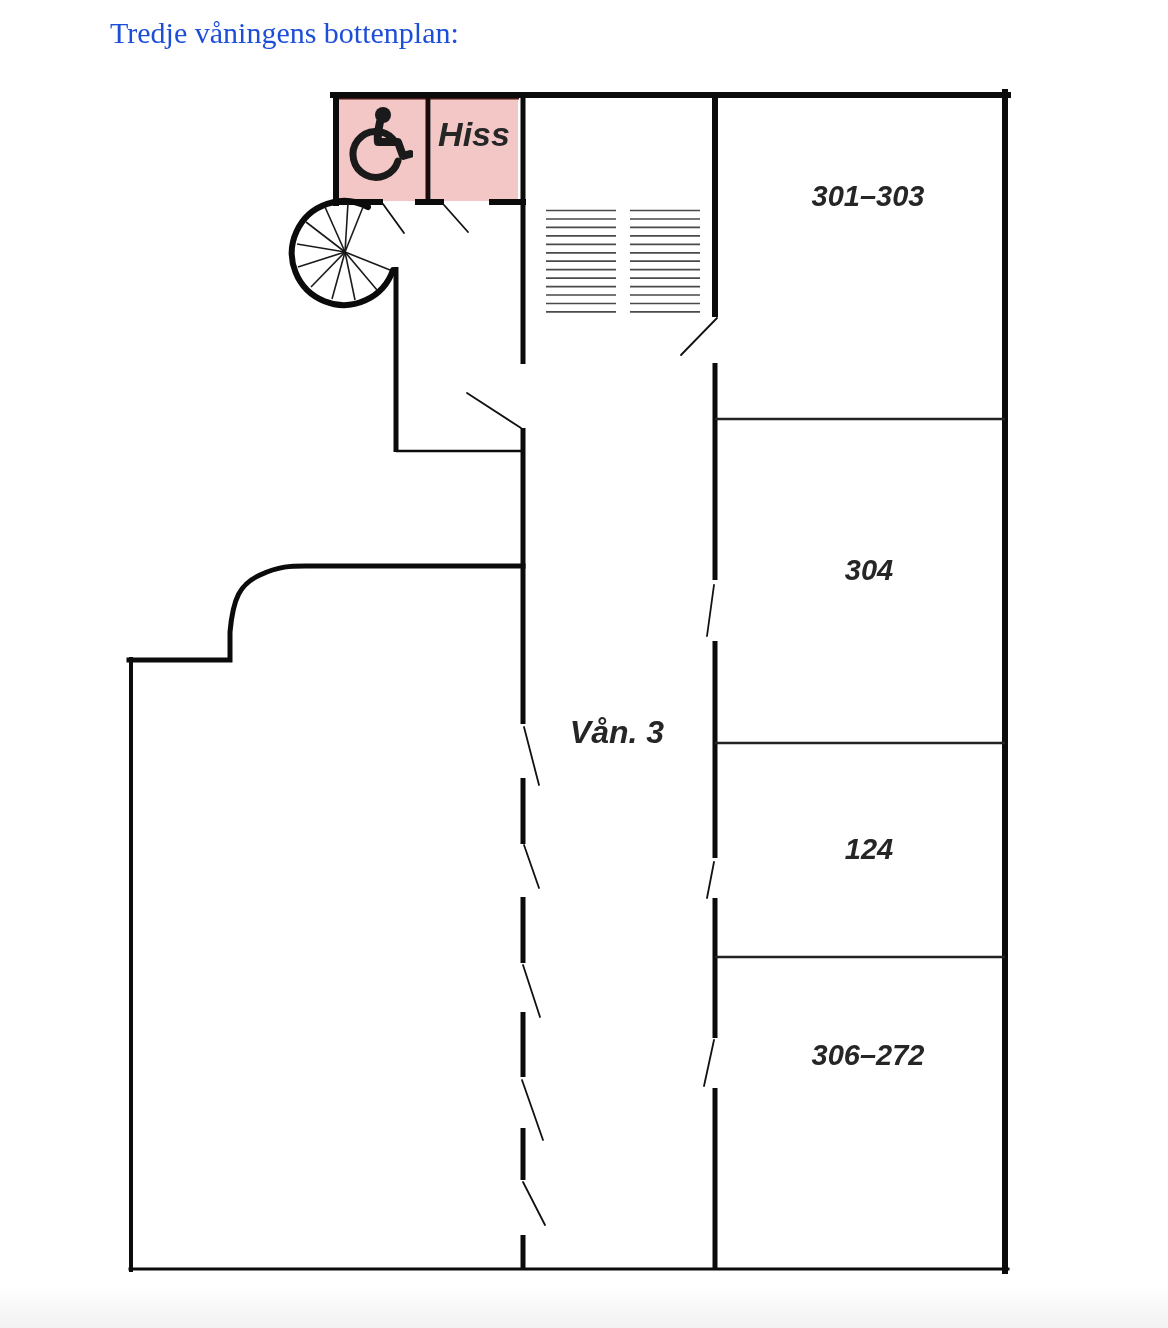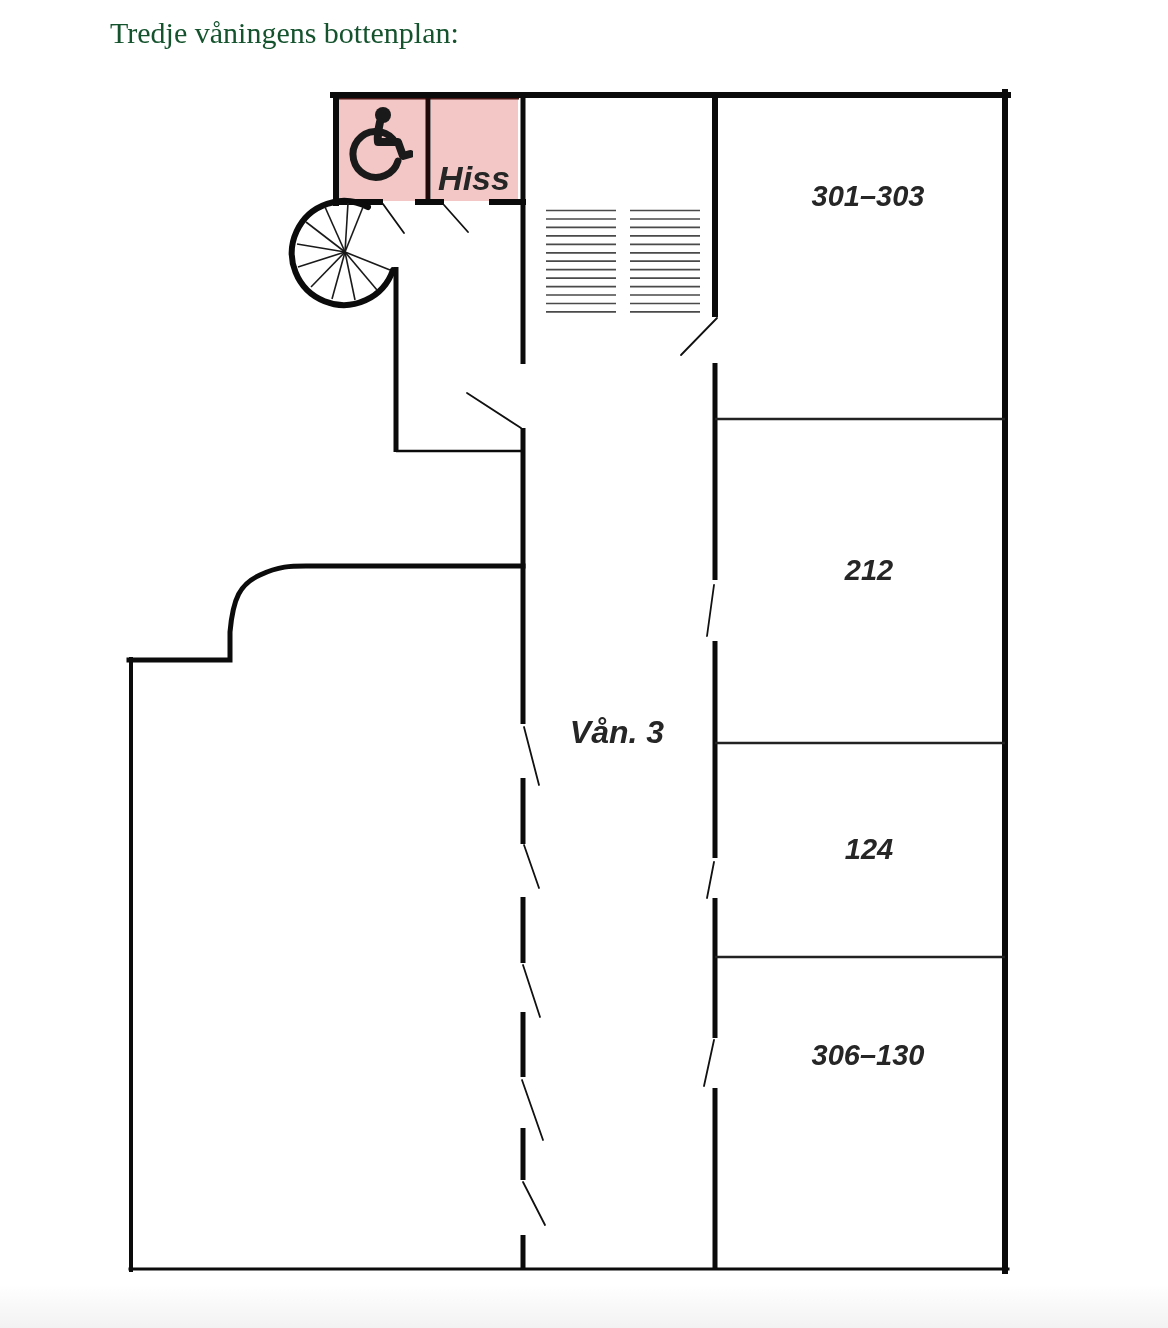--- a/index.html
+++ b/index.html
@@ -8,35 +8,35 @@
     width:1168px;height:1328px;
     background:#ffffff;
     overflow:hidden;
     font-family:"Liberation Sans", sans-serif;
   }
   .page-title{
     position:absolute;
     left:110px;top:16px;
     font-family:"Liberation Serif", "DejaVu Serif", serif;
     font-size:30px;
-    color:#14532d;
+    color:#1d4ed8;
     white-space:nowrap;
   }
   .plan-svg{position:absolute;left:0;top:0;}
   .plan-label{
     position:absolute;
     transform:translate(-50%,-50%);
     font-weight:bold;
     font-style:italic;
     color:#262626;
     white-space:nowrap;
   }
   .room-label{font-size:29px;}
   .floor-label{font-size:32px;}
-  .hiss-label{font-size:34px;margin-top:44px;}
+  .hiss-label{font-size:34px;}
   .wheelchair-box-icon{position:absolute;left:347px;top:106px;}
   .page-fade{
     position:absolute;left:0;bottom:0;width:100%;height:44px;
     background:linear-gradient(to bottom, rgba(0,0,0,0) 0%, rgba(0,0,0,0.05) 100%);
     pointer-events:none;
   }
 </style>
 </head>
 <body>
 
@@ -138,22 +138,22 @@
   <svg class="wheelchair-box-icon" width="66" height="78" viewBox="0 0 66 78" fill="none">
     <circle cx="36" cy="9" r="8" fill="#1a1a1a"></circle>
     <path d="M33 16 Q30 28 31 36 L51 36 L56 50 L63 48" stroke="#1a1a1a" stroke-width="8" stroke-linecap="round" stroke-linejoin="round"></path>
     <path d="M46 33 A 23 23 0 1 0 51 55" stroke="#1a1a1a" stroke-width="7" stroke-linecap="round"></path>
   </svg>
 
   <div class="plan-label hiss-label" style="left:474px;top:134px;">Hiss</div>
 
   <div class="plan-label room-label" style="left:868px;top:196px;">301–303</div>
 
-  <div class="plan-label room-label" style="left:869px;top:570px;">212</div>
+  <div class="plan-label room-label" style="left:869px;top:570px;">304</div>
 
   <div class="plan-label room-label" style="left:869px;top:849px;">124</div>
 
-  <div class="plan-label room-label" style="left:868px;top:1055px;">306–130</div>
+  <div class="plan-label room-label" style="left:868px;top:1055px;">306–272</div>
 
   <div class="plan-label floor-label" style="left:617px;top:732px;">Vån. 3</div>
 
   <div class="page-fade"></div>
 </div>
 
 </body></html>

